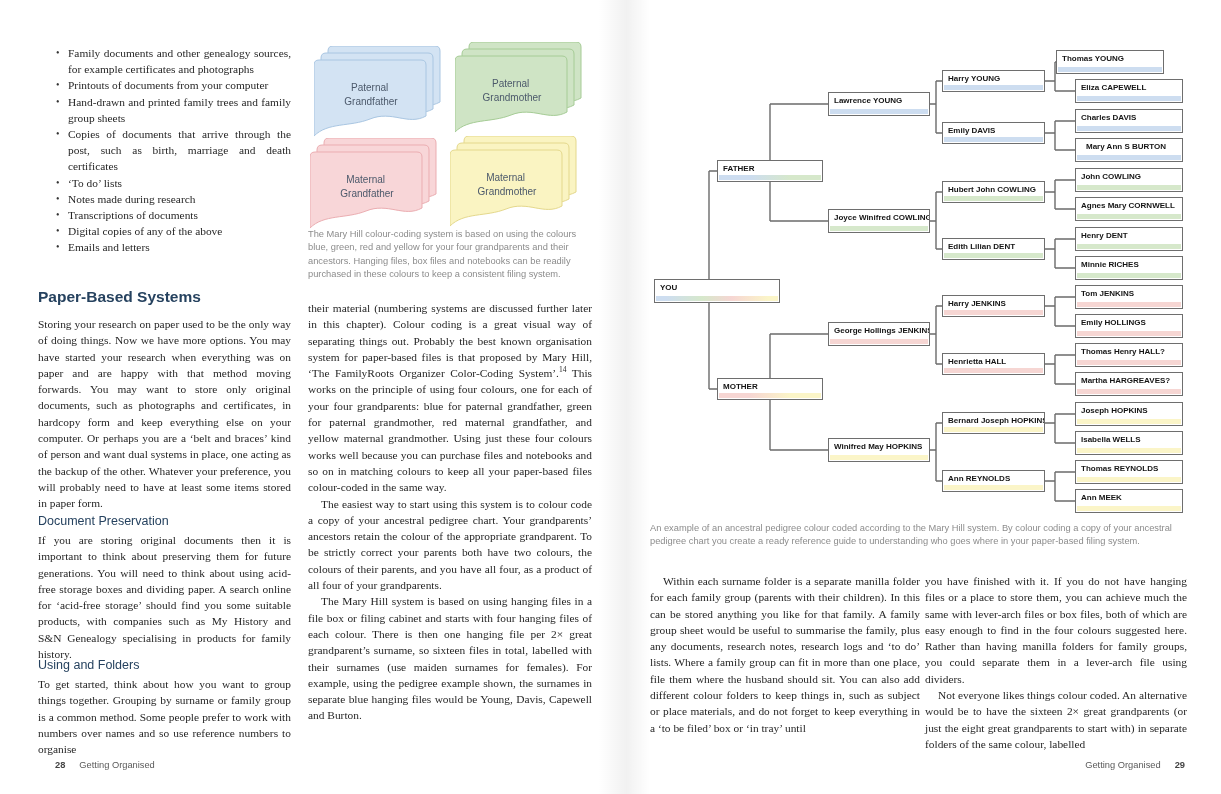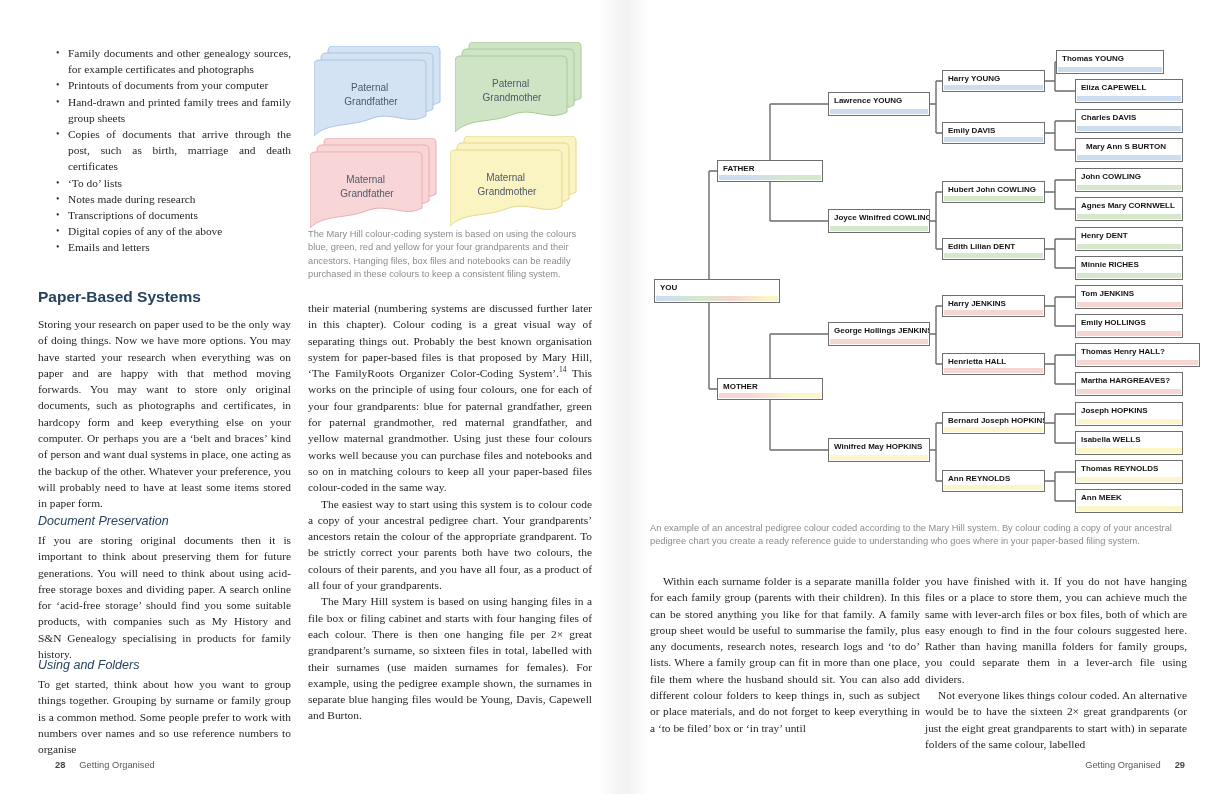--- a/index.html
+++ b/index.html
@@ -5,21 +5,21 @@
   html,body{margin:0;padding:0;background:#ffffff;}
   #spread{position:relative;width:1221px;height:794px;background:#ffffff;overflow:hidden;
           font-family:"Liberation Serif", serif;color:#262626;}
   .gutter{position:absolute;left:598px;top:0;width:52px;height:100%;
           background:linear-gradient(90deg, rgba(0,0,0,0) 0%, rgba(0,0,0,0.055) 55%, rgba(0,0,0,0) 100%);}
   .abs{position:absolute;}
   .body-text{font-size:11.4px;line-height:16.3px;text-align:justify;}
   .body-text p{margin:0;}
   .indent{text-indent:13px;}
   .section-heading{font-family:"Liberation Sans", sans-serif;font-weight:700;font-size:15.5px;color:#26425f;}
-  .subhead{font-family:"Liberation Sans", sans-serif;font-style:italic;font-size:12.5px;color:#26425f;}
+  .subhead{font-family:"Liberation Sans", sans-serif;font-size:12.5px;color:#26425f;}
   .caption{font-family:"Liberation Sans", sans-serif;font-size:9.3px;line-height:13.4px;color:#8c8c8c;}
   ul.bullets{list-style:none;margin:0;padding:0;font-size:11.4px;line-height:16.2px;}
   ul.bullets li{position:relative;padding-left:14px;text-align:justify;}
   ul.bullets li::before{content:"\2022";position:absolute;left:2px;top:0;font-size:10px;color:#333;}
   sup{font-size:7.5px;line-height:0;}
   .footer{font-family:"Liberation Sans", sans-serif;font-size:9.3px;color:#5a5a5a;}
   .footer .pnum{font-weight:700;color:#444;margin:0 14px 0 0;}
   .footer-right .pnum{margin:0 0 8px 14px;}
   
   #chart{position:absolute;left:650px;top:42px;width:535px;height:478px;}
@@ -171,21 +171,21 @@
         <div class="pbox" style="left: 406px; top: 8px; width: 108px; height: 24px;"><span>Thomas YOUNG</span><div class="stripe" style="background: rgb(205, 221, 240);"></div></div>
         <div class="pbox" style="left: 425px; top: 37px; width: 108px; height: 24px;"><span>Eliza CAPEWELL</span><div class="stripe" style="background: rgb(205, 221, 240);"></div></div>
         <div class="pbox" style="left: 425px; top: 67px; width: 108px; height: 24px;"><span>Charles DAVIS</span><div class="stripe" style="background: rgb(205, 221, 240);"></div></div>
         <div class="pbox" style="left: 425px; top: 96px; width: 108px; height: 24px; padding-left: 10px;"><span>Mary Ann S BURTON</span><div class="stripe" style="background: rgb(205, 221, 240);"></div></div>
         <div class="pbox" style="left: 425px; top: 126px; width: 108px; height: 24px;"><span>John COWLING</span><div class="stripe" style="background: rgb(214, 232, 203);"></div></div>
         <div class="pbox" style="left: 425px; top: 155px; width: 108px; height: 24px;"><span>Agnes Mary CORNWELL</span><div class="stripe" style="background: rgb(214, 232, 203);"></div></div>
         <div class="pbox" style="left: 425px; top: 185px; width: 108px; height: 24px;"><span>Henry DENT</span><div class="stripe" style="background: rgb(214, 232, 203);"></div></div>
         <div class="pbox" style="left: 425px; top: 214px; width: 108px; height: 24px;"><span>Minnie RICHES</span><div class="stripe" style="background: rgb(214, 232, 203);"></div></div>
         <div class="pbox" style="left: 425px; top: 243px; width: 108px; height: 24px;"><span>Tom JENKINS</span><div class="stripe" style="background: rgb(246, 214, 211);"></div></div>
         <div class="pbox" style="left: 425px; top: 272px; width: 108px; height: 24px;"><span>Emily HOLLINGS</span><div class="stripe" style="background: rgb(246, 214, 211);"></div></div>
-        <div class="pbox" style="left: 425px; top: 301px; width: 125px; height: 24px;"><span>Thomas Henry HALL?</span><div class="stripe" style="background: rgb(246, 214, 211);"></div></div>
+        <div class="pbox" style="left: 425px; top: 301px; width: 108px; height: 24px;"><span>Thomas Henry HALL?</span><div class="stripe" style="background: rgb(246, 214, 211);"></div></div>
         <div class="pbox" style="left: 425px; top: 330px; width: 108px; height: 24px;"><span>Martha HARGREAVES?</span><div class="stripe" style="background: rgb(246, 214, 211);"></div></div>
         <div class="pbox" style="left: 425px; top: 360px; width: 108px; height: 24px;"><span>Joseph HOPKINS</span><div class="stripe" style="background: rgb(251, 245, 200);"></div></div>
         <div class="pbox" style="left: 425px; top: 389px; width: 108px; height: 24px;"><span>Isabella WELLS</span><div class="stripe" style="background: rgb(251, 245, 200);"></div></div>
         <div class="pbox" style="left: 425px; top: 418px; width: 108px; height: 24px;"><span>Thomas REYNOLDS</span><div class="stripe" style="background: rgb(251, 245, 200);"></div></div>
         <div class="pbox" style="left: 425px; top: 447px; width: 108px; height: 24px;"><span>Ann MEEK</span><div class="stripe" style="background: rgb(251, 245, 200);"></div></div>
       </div>
 
     <div class="caption abs" style="left:650px;top:522px;width:528px;">An example of an ancestral pedigree colour coded according to the Mary Hill system. By colour coding a copy of your ancestral pedigree chart you create a ready reference guide to understanding who goes where in your paper-based filing system.</div>
 
     <div class="body-text abs" style="left:650px;top:573px;width:270px;">

